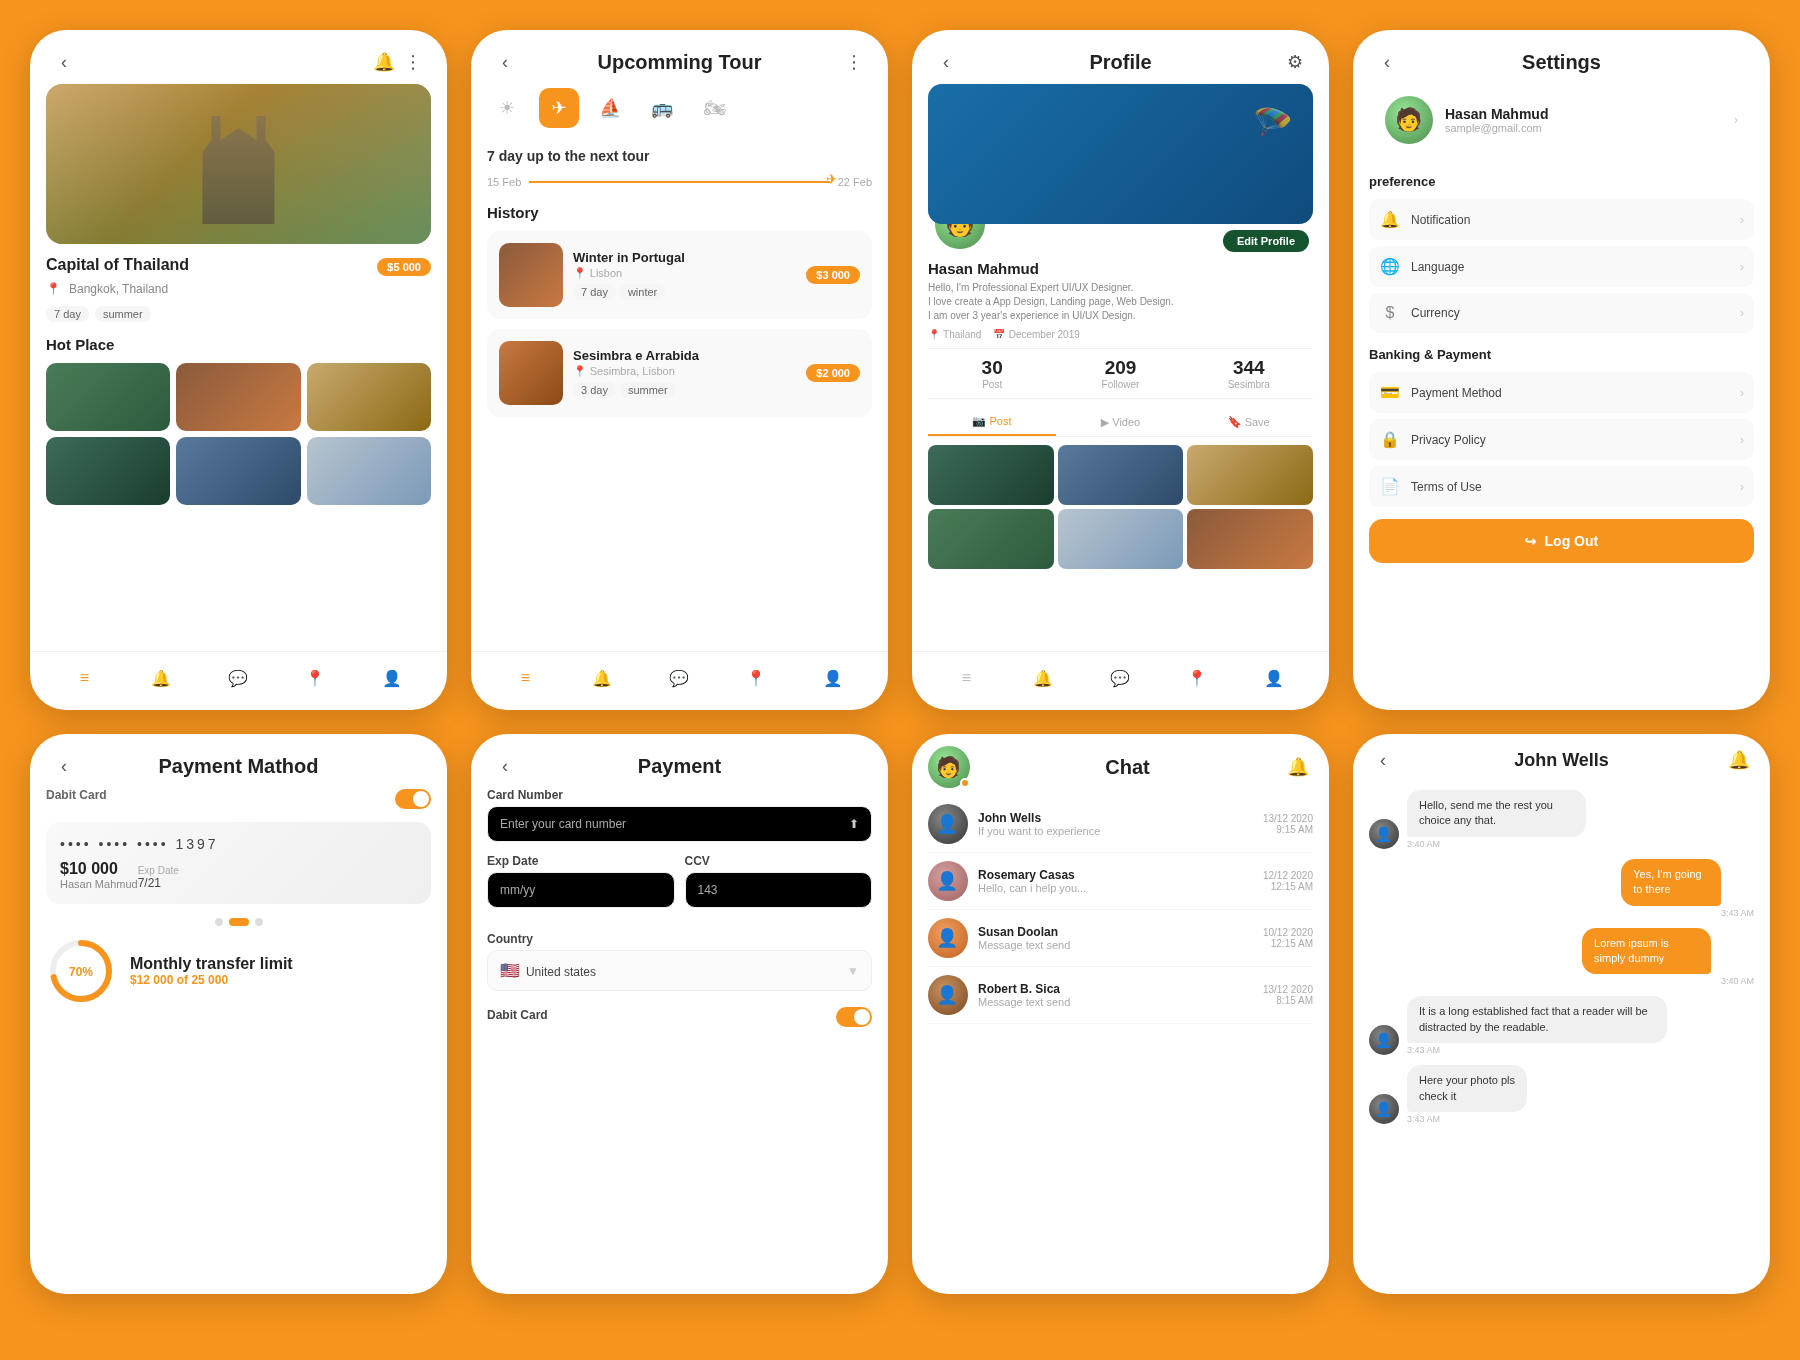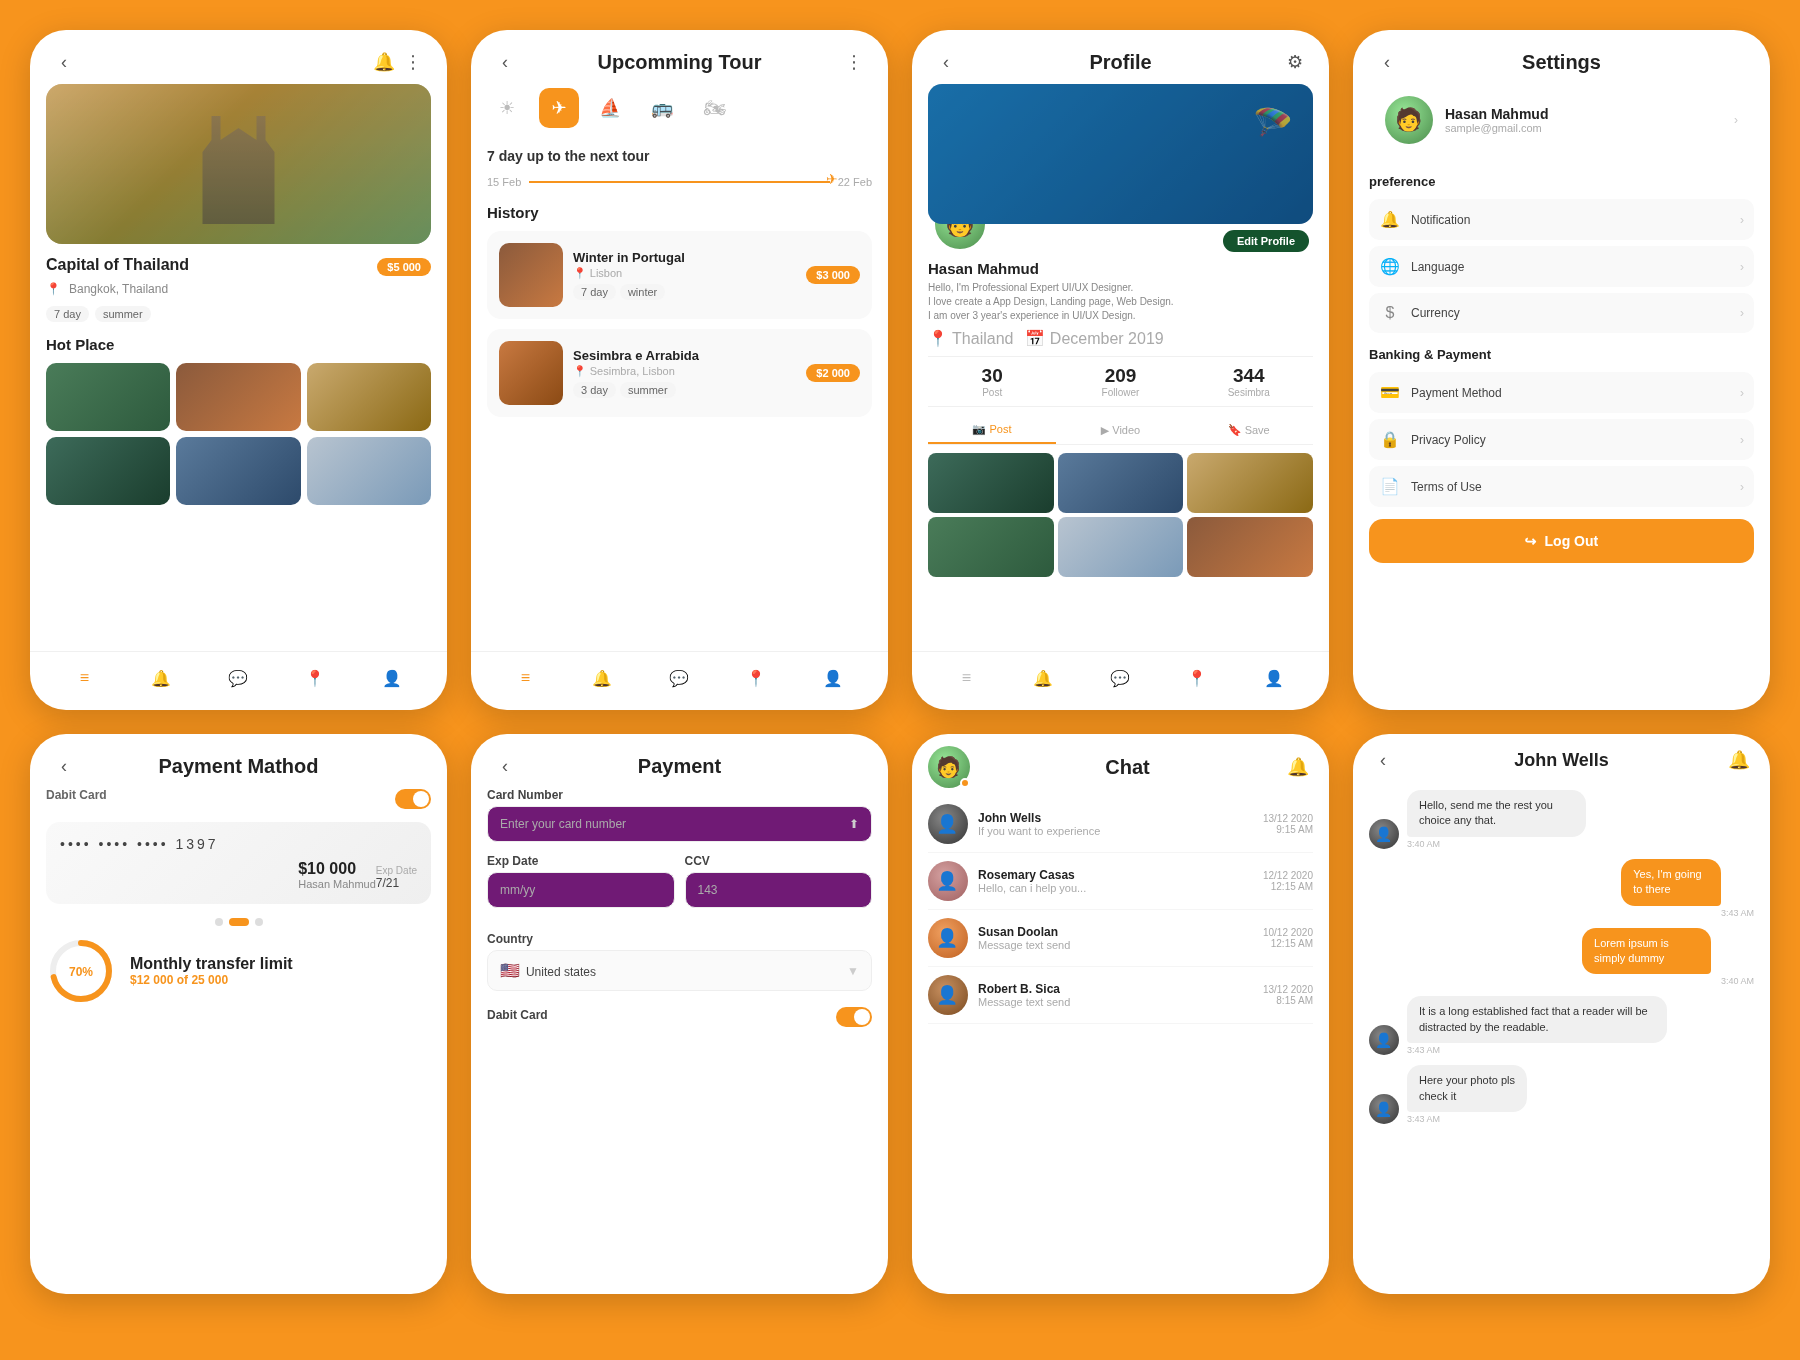--- a/index.html
+++ b/index.html
@@ -175,21 +175,21 @@
       font-size: 24px; overflow: hidden;
     }
     .edit-btn {
       background: #14532d; color: #fff;
       border-radius: 18px; padding: 5px 14px;
       font-size: 11px; font-weight: 600; cursor: pointer;
     }
     .profile-name { font-size: 15px; font-weight: 700; color: #222; margin-bottom: 4px; }
     .profile-bio { font-size: 10px; color: #888; line-height: 1.4; margin-bottom: 6px; }
     .profile-meta { display: flex; gap: 12px; margin-bottom: 8px; }
-    .profile-meta span { font-size: 16px; color: #aaa; }
+    .profile-meta span { font-size: 10px; color: #aaa; }
     .profile-stats {
       display: flex; gap: 0; margin-bottom: 10px;
       border-top: 1px solid #f0f0f0; border-bottom: 1px solid #f0f0f0;
       padding: 8px 0;
     }
     .stat { flex: 1; text-align: center; }
     .stat-val { font-size: 19px; font-weight: 700; color: #222; }
     .stat-lbl { font-size: 10px; color: #aaa; }
     .profile-tabs {
       display: flex; gap: 0; margin-bottom: 8px;
@@ -251,21 +251,21 @@
       margin: 24px auto 0;
     }
 
     
     .card-display {
       background: linear-gradient(135deg, #f9f9f9, #efefef);
       border-radius: 14px; padding: 14px; margin-bottom: 14px;
     }
     .card-type { font-size: 12px; color: #666; margin-bottom: 8px; font-weight: 600; }
     .card-number { font-size: 14px; color: #444; letter-spacing: 3px; margin-bottom: 8px; }
-    .card-bottom { display: flex; justify-content: flex-end; align-items: flex-end; }
+    .card-bottom { display: flex; justify-content: flex-start; align-items: flex-end; }
     .card-amount { font-size: 16px; font-weight: 700; color: #222; }
     .card-holder { font-size: 11px; color: #888; }
     .card-exp-label { font-size: 10px; color: #aaa; }
     .card-exp { font-size: 12px; color: #444; }
     .toggle-on {
       width: 36px; height: 20px; background: #F7941D; border-radius: 10px;
       position: relative; cursor: pointer;
     }
     .toggle-on::after {
       content: ''; position: absolute; right: 2px; top: 2px;
@@ -289,21 +289,21 @@
       display: flex; justify-content: center; gap: 6px; margin: 10px 0;
     }
     .dot { width: 8px; height: 8px; border-radius: 50%; background: #ddd; }
     .dot.active { background: #F7941D; width: 20px; border-radius: 4px; }
 
     
     .form-label { font-size: 12px; color: #444; font-weight: 600; margin-bottom: 4px; }
     .form-input {
       width: 100%; border: 1px solid #eee; border-radius: 10px;
       padding: 10px 12px; font-size: 12px; color: #aaa;
-      margin-bottom: 12px; background: #701a75;
+      margin-bottom: 12px; background: #000000;
       display: flex; align-items: center; justify-content: space-between;
     }
     .form-row { display: flex; gap: 10px; }
     .form-row .form-group { flex: 1; }
     .form-group { margin-bottom: 12px; }
     .country-select {
       width: 100%; border: 1px solid #eee; border-radius: 10px;
       padding: 10px 12px; font-size: 12px; color: #444;
       display: flex; align-items: center; justify-content: space-between;
       background: #fafafa;

